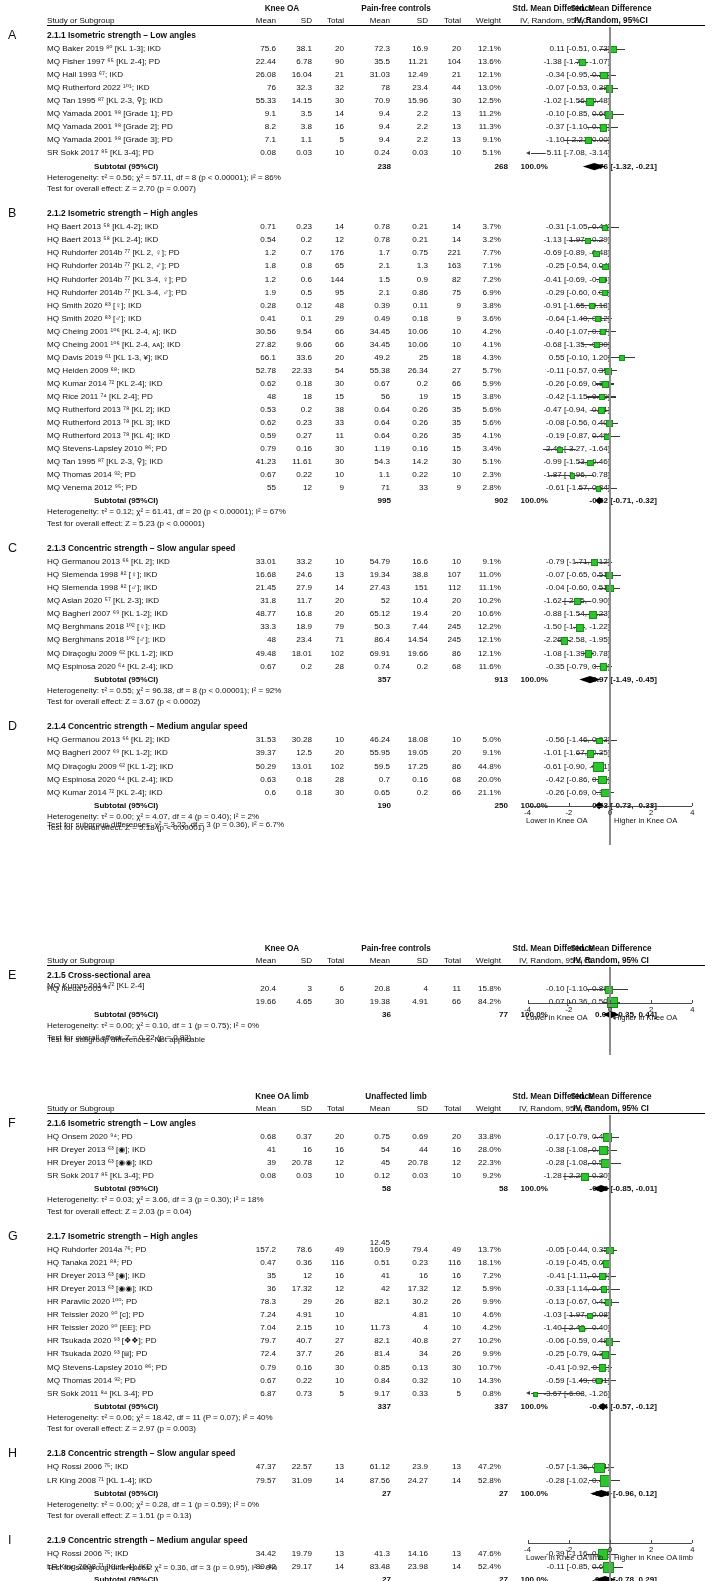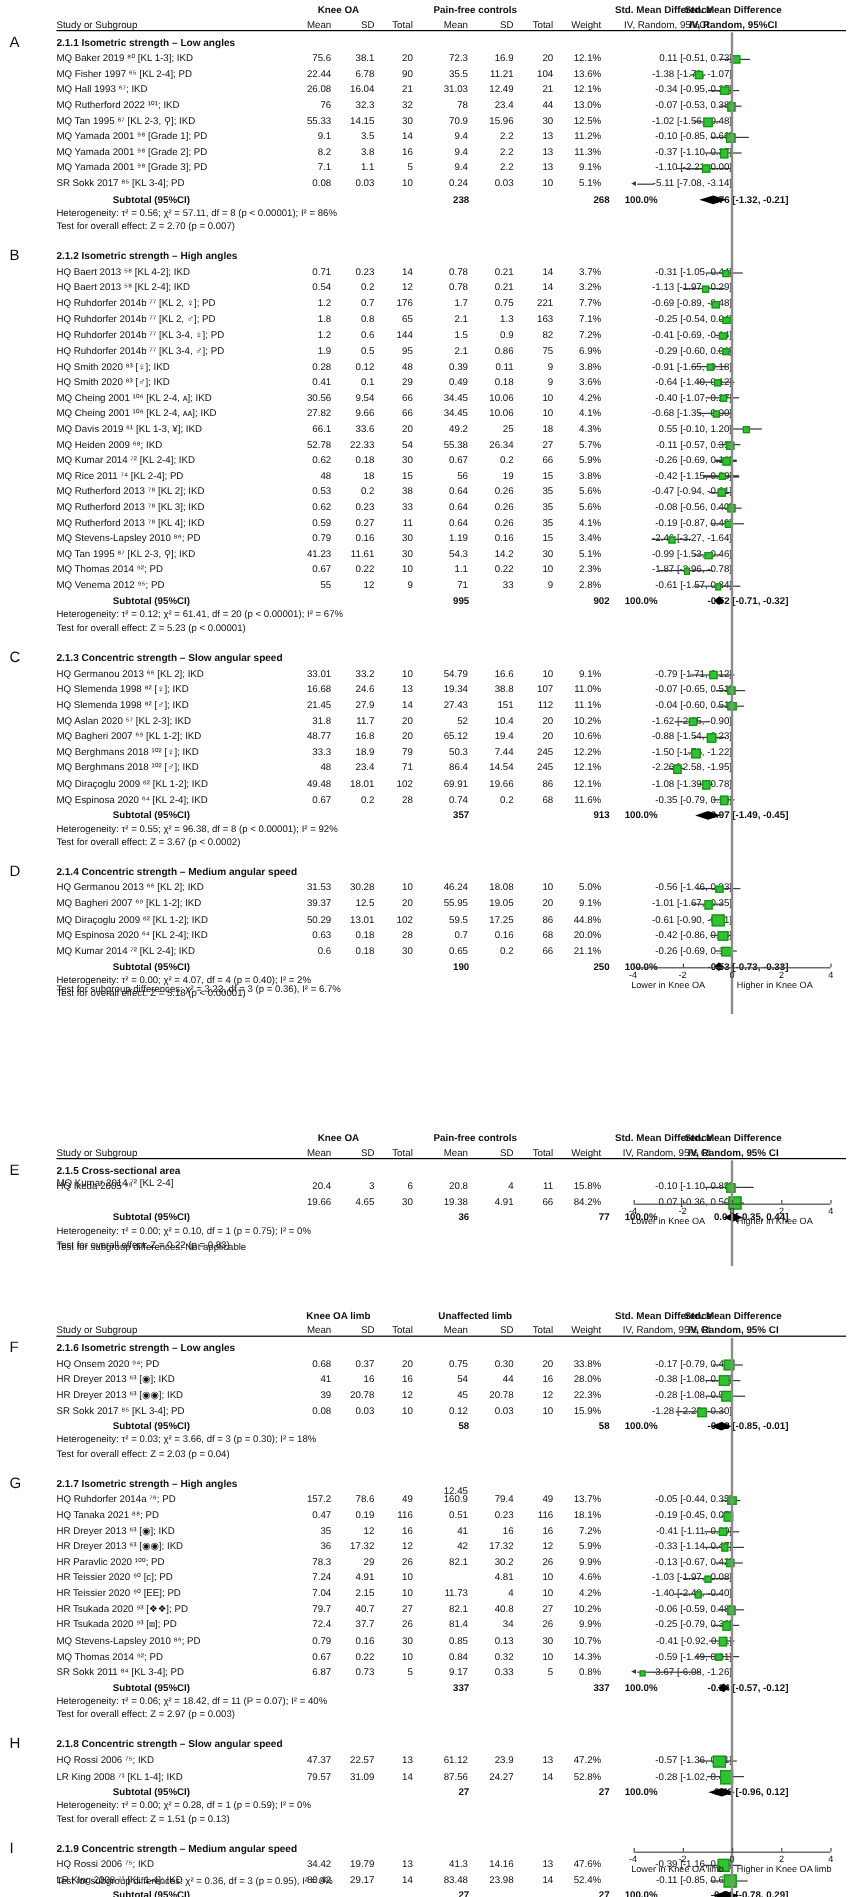--- a/index.html
+++ b/index.html
@@ -687,21 +687,21 @@
     <div class="c eff" style="top:1101.5px;text-align:center">IV, Random, 95% CI</div>
     <div class="c grp-smd2" style="top:1101.5px">IV, Random, 95% CI</div>
     <div class="hrule" style="top:1113.1px"></div>
     <div class="sect-label" style="top:1116px">F</div>
     <div class="c subhead" style="top:1117px">2.1.6 Isometric strength – Low angles</div>
     <div class="c study" style="top:1130.05px">HQ Onsem 2020 ⁹⁴; PD</div>
     <div class="c m1" style="top:1130.05px">0.68</div>
     <div class="c sd1" style="top:1130.05px">0.37</div>
     <div class="c t1" style="top:1130.05px">20</div>
     <div class="c m2" style="top:1130.05px">0.75</div>
-    <div class="c sd2" style="top:1130.05px">0.30</div>
+    <div class="c sd2" style="top:1130.05px">0.69</div>
     <div class="c t2" style="top:1130.05px">20</div>
     <div class="c wt" style="top:1130.05px">33.8%</div>
     <div class="c eff" style="top:1130.05px">-0.17 [-0.79, 0.45]</div>
     <div class="ci" style="left:593.726px;top:1136.575px;width:25.543999999999983px;background:#3a3a3a"></div>
     <div class="sq" style="left:602.6364560477878px;top:1132.7134560477878px;width:7.72308790442448px;height:7.72308790442448px"></div>
     <div class="c study" style="top:1143.1px">HR Dreyer 2013 ⁶³ [◉]; IKD</div>
     <div class="c m1" style="top:1143.1px">41</div>
     <div class="c sd1" style="top:1143.1px">16</div>
     <div class="c t1" style="top:1143.1px">16</div>
     <div class="c m2" style="top:1143.1px">54</div>
@@ -722,21 +722,21 @@
     <div class="c eff" style="top:1156.1499999999999px">-0.28 [-1.08, 0.53]</div>
     <div class="ci" style="left:587.752px;top:1162.675px;width:33.166000000000054px;background:#3a3a3a"></div>
     <div class="sq" style="left:600.8889133989077px;top:1159.3319133989075px;width:6.686173202184686px;height:6.686173202184686px"></div>
     <div class="c study" style="top:1169.1999999999998px">SR Sokk 2017 ⁸⁵ [KL 3-4]; PD</div>
     <div class="c m1" style="top:1169.1999999999998px">0.08</div>
     <div class="c sd1" style="top:1169.1999999999998px">0.03</div>
     <div class="c t1" style="top:1169.1999999999998px">10</div>
     <div class="c m2" style="top:1169.1999999999998px">0.12</div>
     <div class="c sd2" style="top:1169.1999999999998px">0.03</div>
     <div class="c t2" style="top:1169.1999999999998px">10</div>
-    <div class="c wt" style="top:1169.1999999999998px">15.9%</div>
+    <div class="c wt" style="top:1169.1999999999998px">9.2%</div>
     <div class="c eff" style="top:1169.1999999999998px">-1.28 [-2.26, -0.30]</div>
     <div class="ci" style="left:563.444px;top:1175.725px;width:40.37600000000009px;background:#3a3a3a"></div>
     <div class="sq" style="left:580.6379468064491px;top:1172.730946806449px;width:5.988106387101608px;height:5.988106387101608px"></div>
     <div class="c study bold" style="top:1182.2499999999998px">Subtotal (95%CI)</div>
     <div class="c t1 bold" style="top:1182.2499999999998px">58</div>
     <div class="c t2 bold" style="top:1182.2499999999998px">58</div>
     <div class="c wt bold" style="top:1182.2499999999998px">100.0%</div>
     <div class="c eff bold" style="top:1182.2499999999998px">-0.43 [-0.85, -0.01]</div>
     <svg class="plot" style="left:0;top:0;position:absolute;width:720px;height:13.05px;top:1182.2499999999998px">
       <polygon points="592.49,6.525 601.142,2.9250000000000003 609.794,6.525 601.142,10.125" fill="#000"></polygon>
@@ -751,21 +751,21 @@
     <div class="c t1" style="top:1243.0499999999995px">49</div>
     <div class="c m2" style="top:1243.0499999999995px">160.9</div>
     <div class="c sd2" style="top:1243.0499999999995px">79.4</div>
     <div class="c t2" style="top:1243.0499999999995px">49</div>
     <div class="c wt" style="top:1243.0499999999995px">13.7%</div>
     <div class="c eff" style="top:1243.0499999999995px">-0.05 [-0.44, 0.35]</div>
     <div class="ci" style="left:600.936px;top:1249.5749999999996px;width:16.274px;background:#3a3a3a"></div>
     <div class="sq" style="left:606.1118582252844px;top:1246.716858225284px;width:5.716283549431132px;height:5.716283549431132px"></div>
     <div class="c study" style="top:1256.0999999999995px">HQ Tanaka 2021 ⁸⁸; PD</div>
     <div class="c m1" style="top:1256.0999999999995px">0.47</div>
-    <div class="c sd1" style="top:1256.0999999999995px">0.19</div>
+    <div class="c sd1" style="top:1256.0999999999995px">0.36</div>
     <div class="c t1" style="top:1256.0999999999995px">116</div>
     <div class="c m2" style="top:1256.0999999999995px">0.51</div>
     <div class="c sd2" style="top:1256.0999999999995px">0.23</div>
     <div class="c t2" style="top:1256.0999999999995px">116</div>
     <div class="c wt" style="top:1256.0999999999995px">18.1%</div>
     <div class="c eff" style="top:1256.0999999999995px">-0.19 [-0.45, 0.07]</div>
     <div class="ci" style="left:600.73px;top:1262.6249999999995px;width:10.711999999999989px;background:#3a3a3a"></div>
     <div class="sq" style="left:602.9651554983127px;top:1259.5041554983122px;width:6.241689003374703px;height:6.241689003374703px"></div>
     <div class="c study" style="top:1269.1499999999994px">HR Dreyer 2013 ⁶³ [◉]; IKD</div>
     <div class="c m1" style="top:1269.1499999999994px">35</div>

